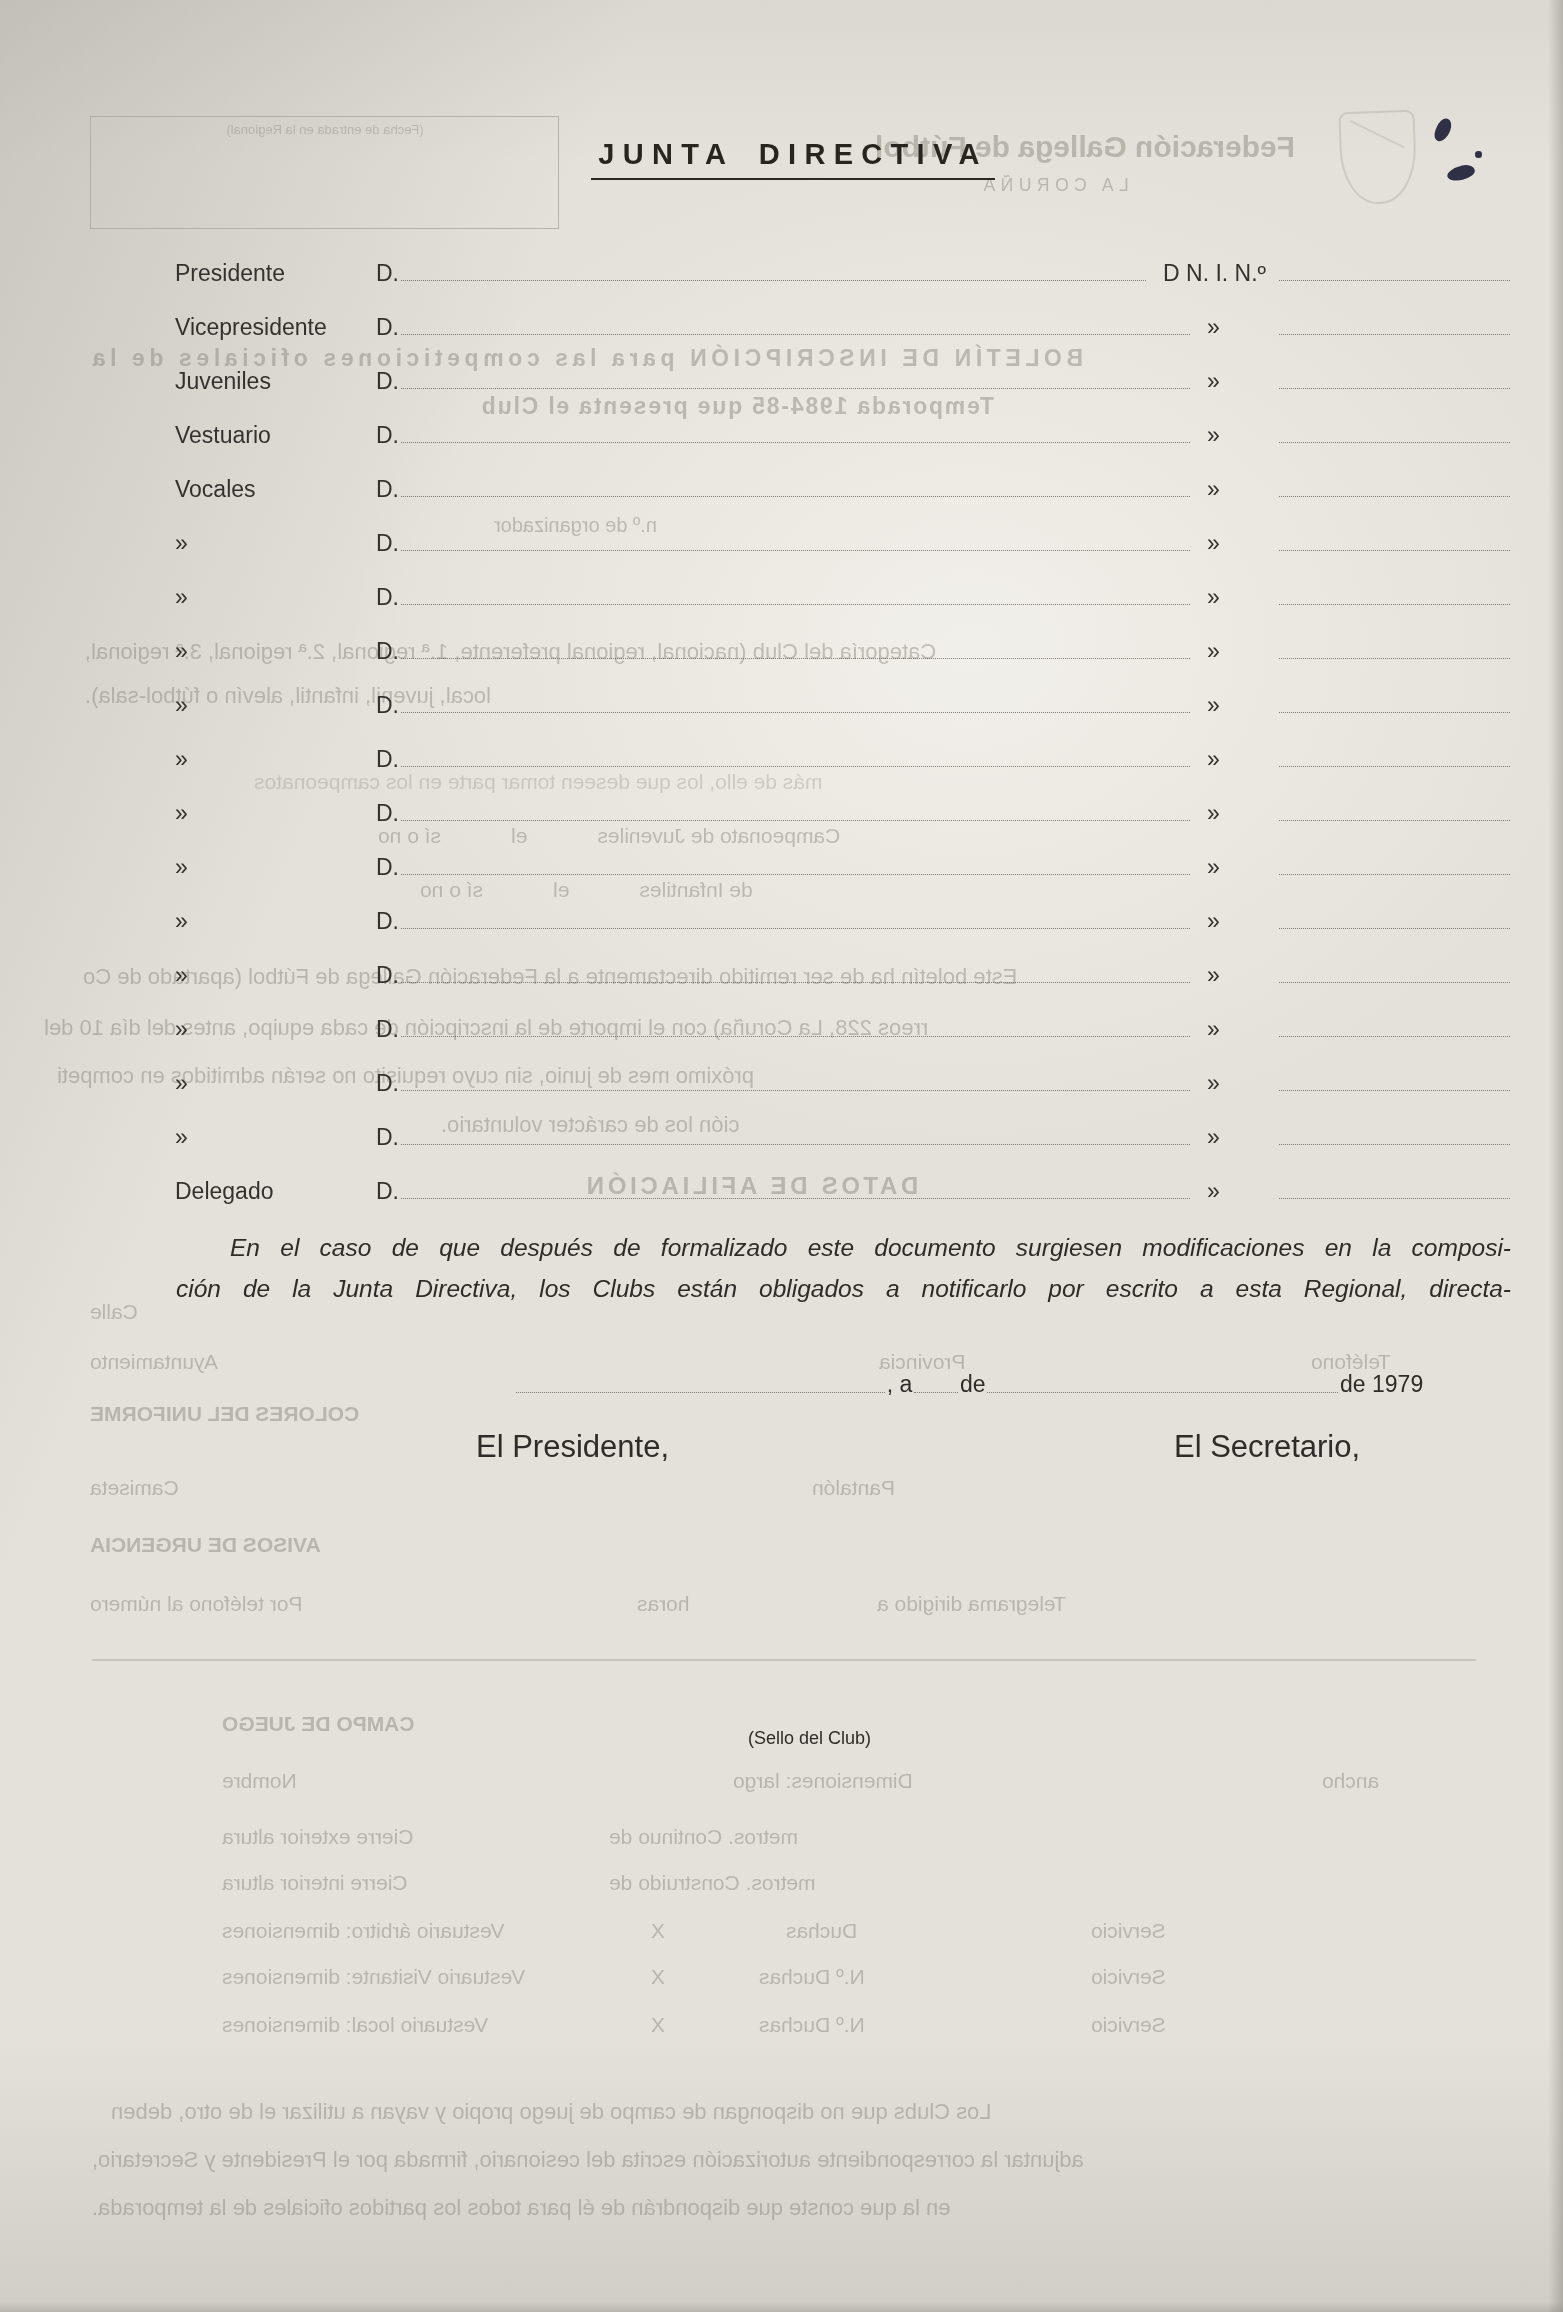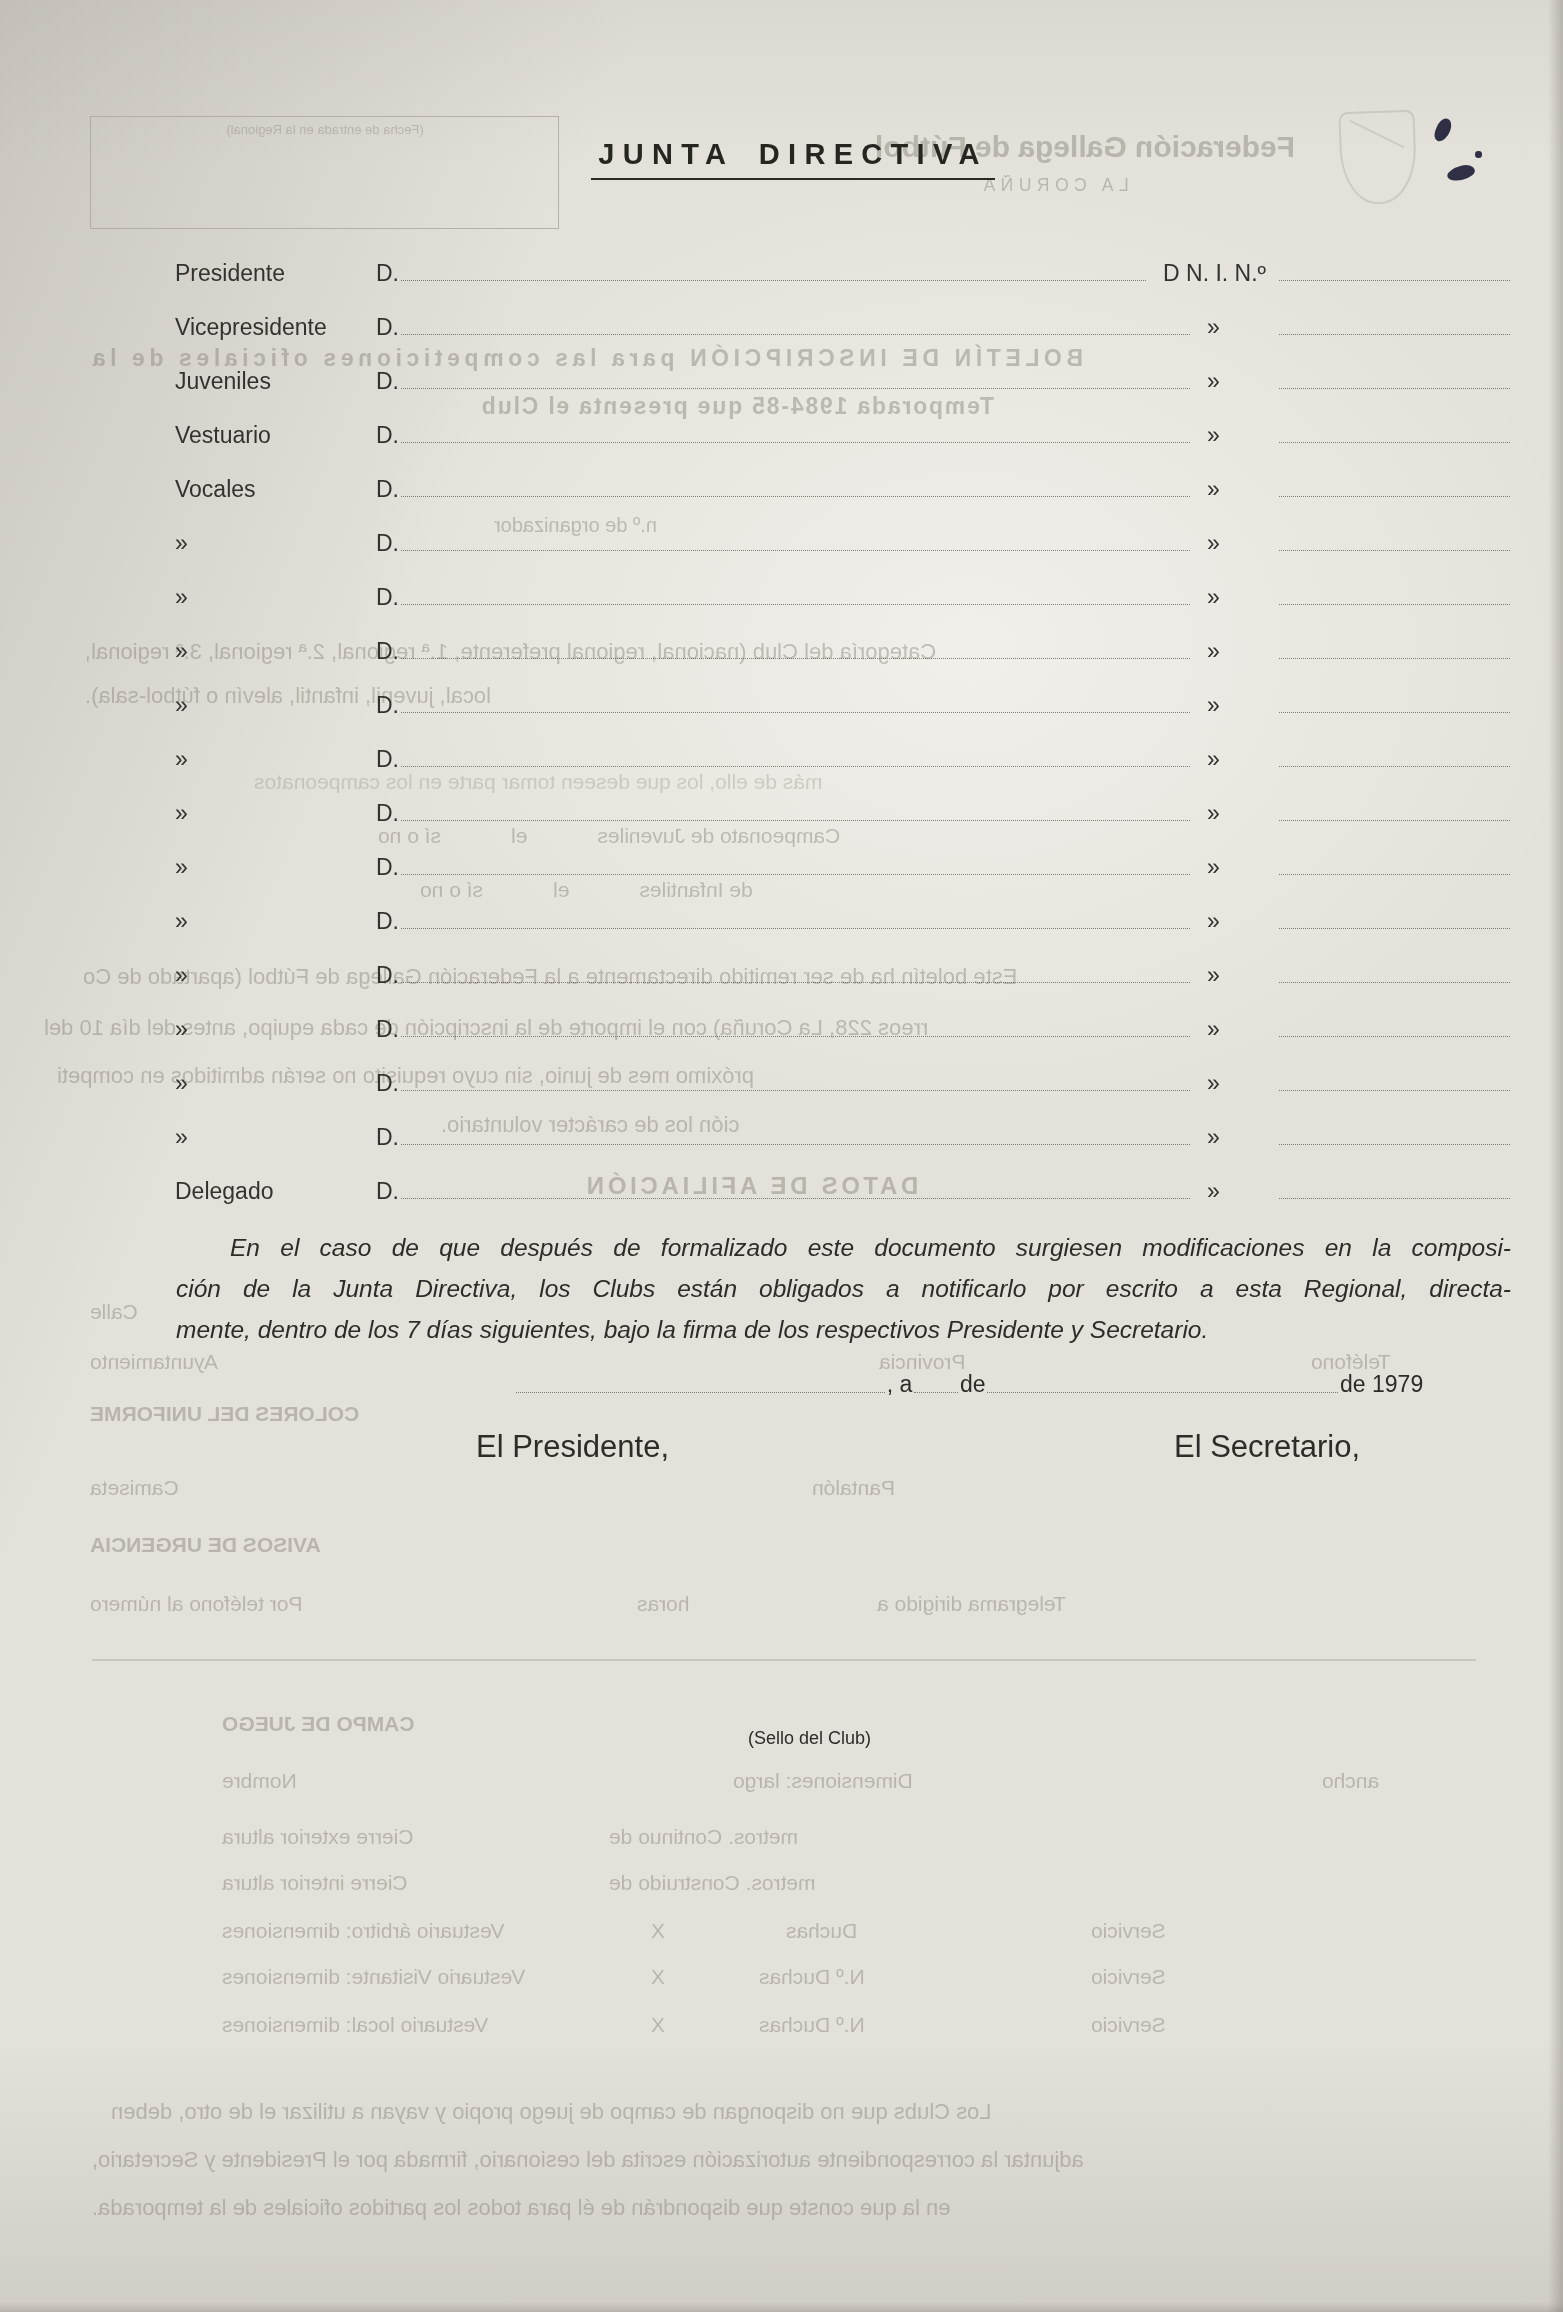--- a/index.html
+++ b/index.html
@@ -312,21 +312,20 @@
     <span class="dp">D.</span>
     <span class="line"></span>
     <span class="mark">»</span>
     <span class="line2"></span>
   </div>
 </div>
 
     <div class="notice">
       <div class="notice-line first">En el caso de que después de formalizado este documento surgiesen modificaciones en la composi-</div>
       <div class="notice-line">ción de la Junta Directiva, los Clubs están obligados a notificarlo por escrito a esta Regional, directa-</div>
-      <div class="notice-line last">mente, dentro de los 7 días siguientes, bajo la firma de los respectivos Presidente y Secretario.</div>
     </div>
 
     <div class="dateline">
       <span class="dl line-a"></span>
       <span class="txt">, a</span>
       <span class="dl line-b"></span>
       <span class="txt">de</span>
       <span class="dl line-c"></span>
       <span class="txt">de 1979</span>
     </div>

